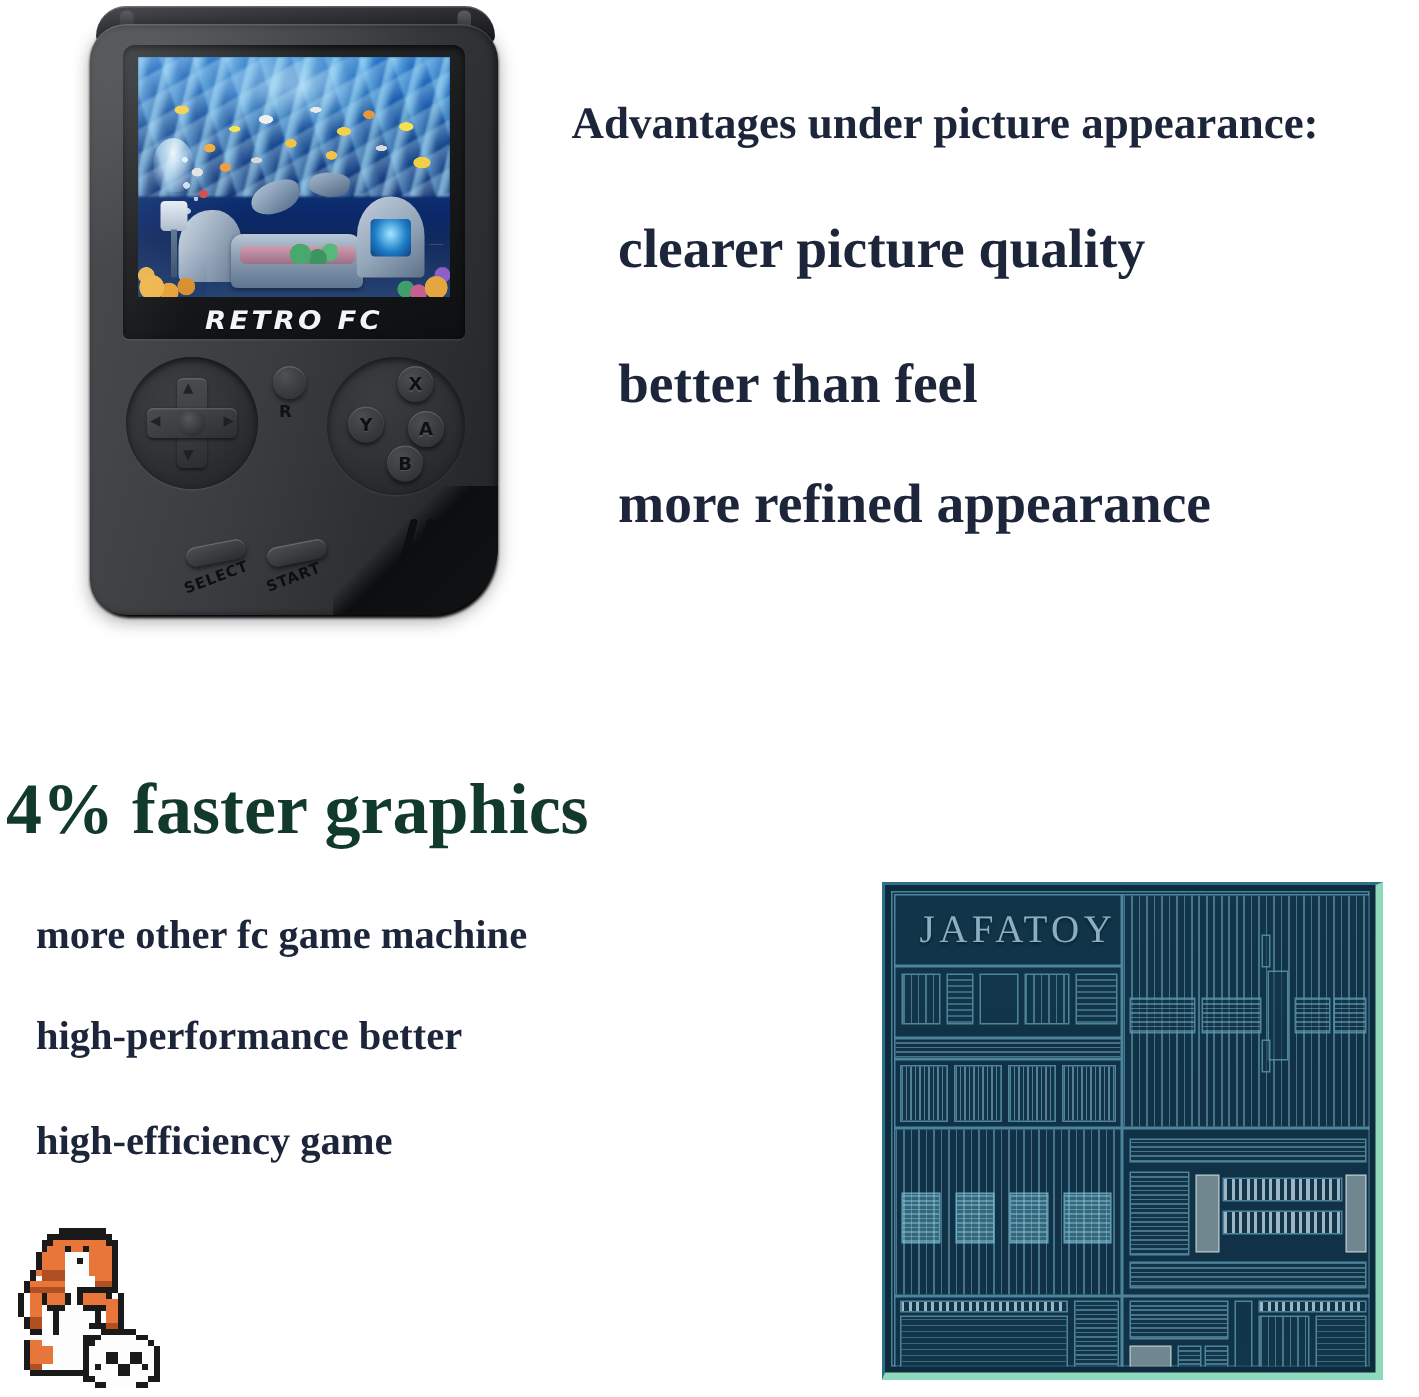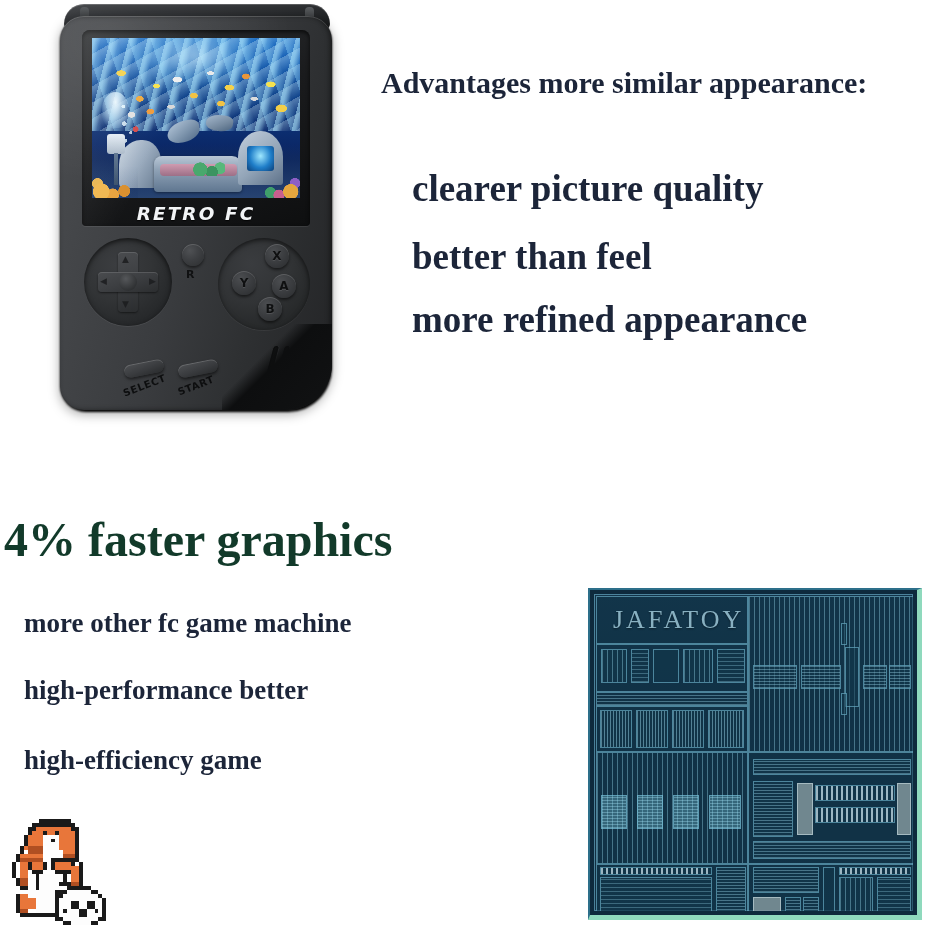--- a/index.html
+++ b/index.html
@@ -390,23 +390,23 @@
   }
 
   
   .headline-serif {
     font-family: "Liberation Serif", serif;
     font-weight: 700;
     color: #1c2539;
     white-space: nowrap;
   }
   #adv-heading  { left: 381px; top: 66px;  font-size: 30px; }
-  #adv-line-1   { left: 412px; top: 145px; font-size: 37px; margin-top: 22px; }
+  #adv-line-1   { left: 412px; top: 145px; font-size: 37px; }
   #adv-line-2   { left: 412px; top: 235px; font-size: 37px; }
-  #adv-line-3   { left: 412px; top: 298px; font-size: 37px; }
+  #adv-line-3   { left: 412px; top: 315px; font-size: 37px; }
 
   #faster-heading {
     left: 4px; top: 512px;
     font-family: "Liberation Serif", serif;
     font-weight: 700;
     font-size: 48px;
     color: #123a2a;
     white-space: nowrap;
   }
   #faster-line-1 { left: 24px; top: 608px; font-size: 27px; }
@@ -552,21 +552,21 @@
       <div class="grille-slot" style="left:2px;"></div>
       <div class="grille-slot" style="left:13px;"></div>
       <div class="grille-slot" style="left:24px;"></div>
       <div class="grille-slot" style="left:35px;"></div>
       <div class="grille-slot" style="left:46px;"></div>
     </div>
 
   </div>
 </div>
 
-<div class="abs headline-serif" id="adv-heading">Advantages more similar appearance:</div>
+<div class="abs headline-serif" id="adv-heading">Advantages under picture appearance:</div>
 <div class="abs headline-serif" id="adv-line-1">clearer picture quality</div>
 <div class="abs headline-serif" id="adv-line-2">better than feel</div>
 <div class="abs headline-serif" id="adv-line-3">more refined appearance</div>
 
 <div class="abs" id="faster-heading">4% faster graphics</div>
 <div class="abs headline-serif" id="faster-line-1">more other fc game machine</div>
 <div class="abs headline-serif" id="faster-line-2">high-performance better</div>
 <div class="abs headline-serif" id="faster-line-3">high-efficiency game</div>
 
 <div class="abs" id="pixel-sprite">

